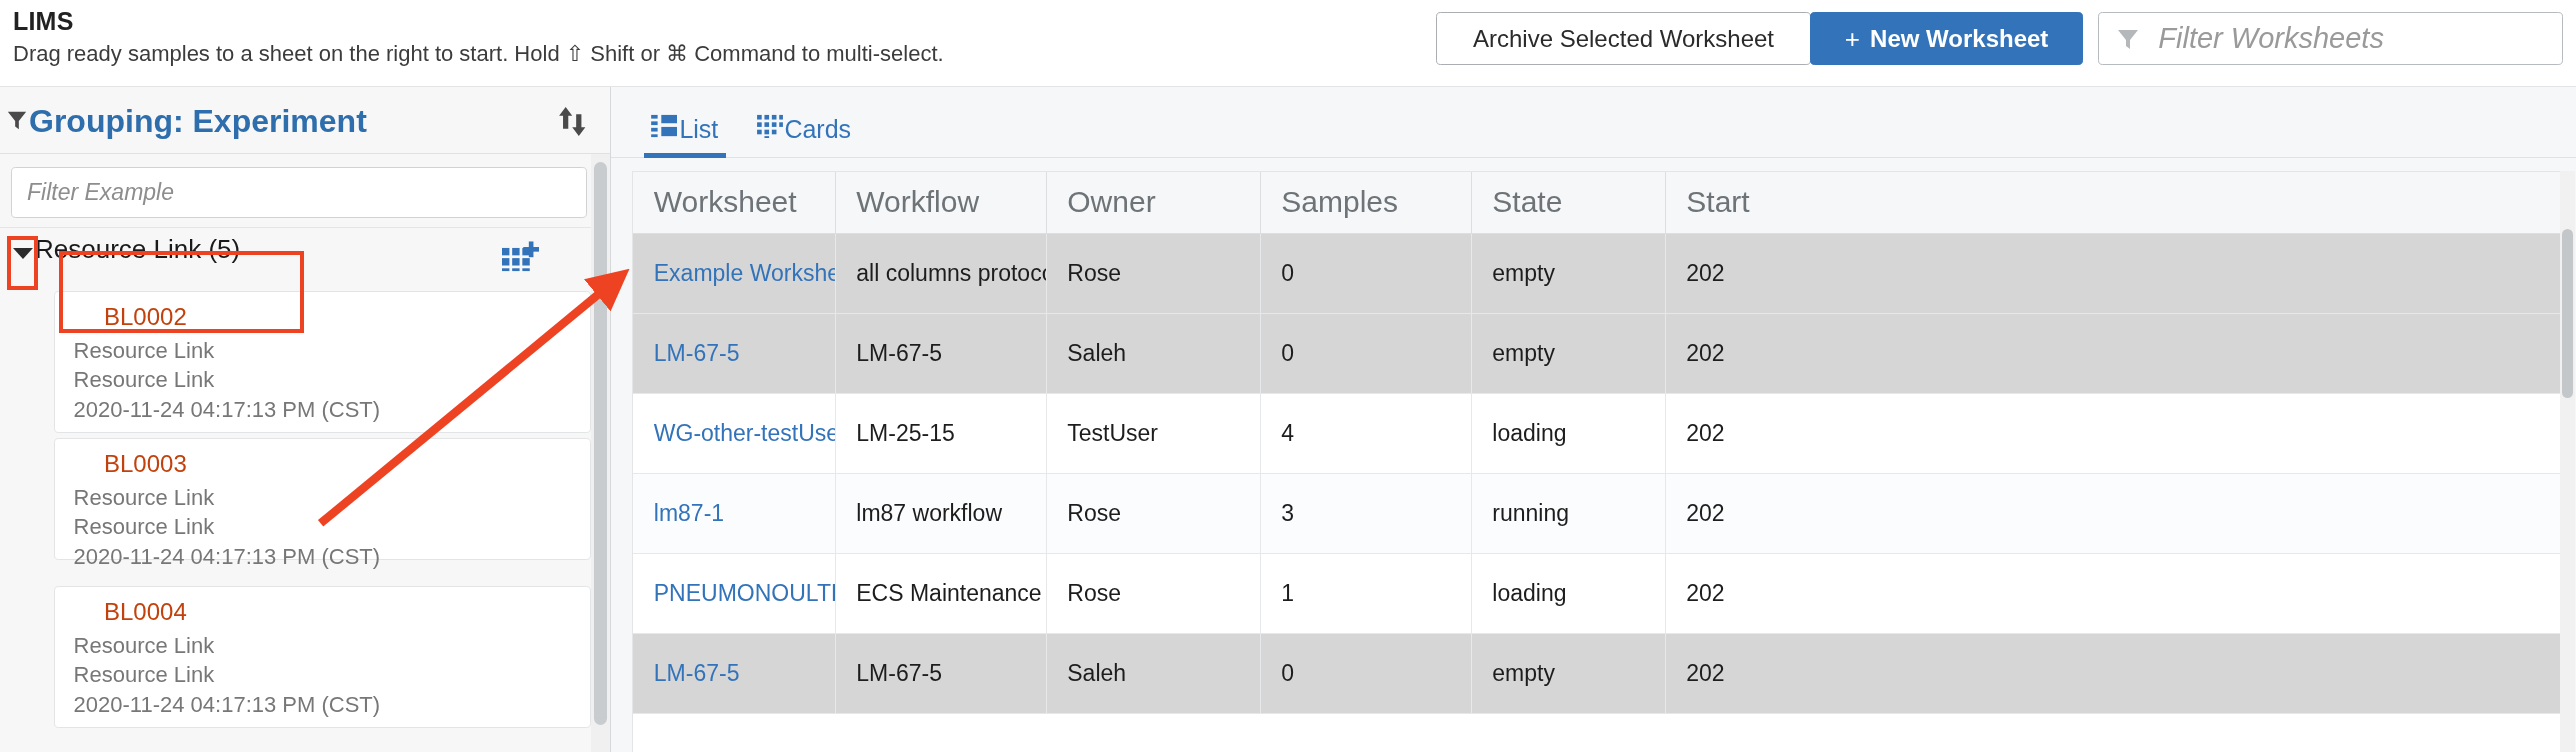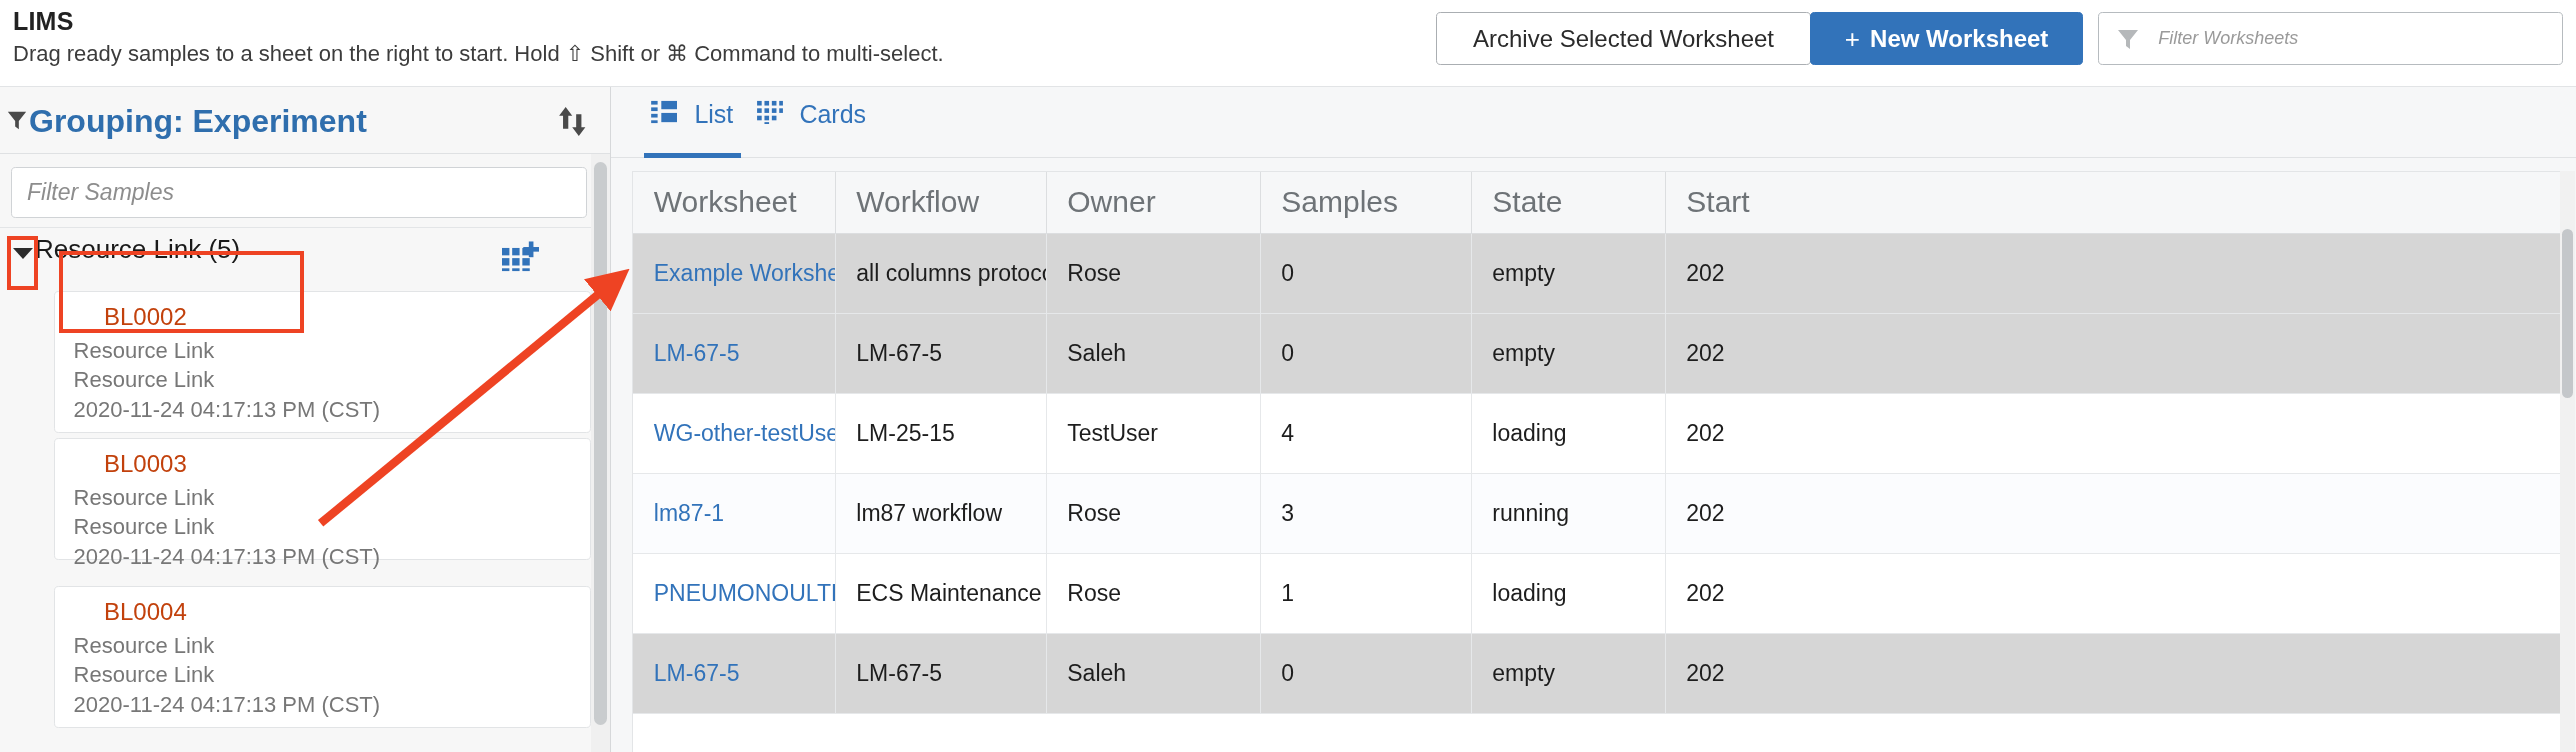--- a/index.html
+++ b/index.html
@@ -48,21 +48,21 @@
   .btn-new .plus { font-size: 26px; font-weight: normal; line-height: 1; }
   .filter-ws {
     position: absolute; left: 2098px; top: 12px;
     width: 465px; height: 53px;
     background: #ffffff; border: 1.9px solid #b6bbbf; border-radius: 4.6px;
     display: flex; align-items: center;
   }
   .filter-ws .funnel { margin-left: 16.7px; display:flex; }
   .filter-ws .ph {
     margin-left: 18.6px;
-    font-size: 18px; font-style: italic; color: #9a9a9a;
+    font-size: 29px; font-style: italic; color: #9a9a9a;
     font-family: "Liberation Sans", sans-serif;
   }
 
   
   .leftpanel {
     position: absolute; left: 0; top: 87px;
     width: 611px; height: 665px;
     background: #f7f7f7;
     border-right: 1.9px solid #d6d8da;
   }
@@ -150,21 +150,21 @@
     background: #f6f7f8;
   }
   .tabbar {
     position: absolute; left: 0; top: 0;
     width: 1965px; height: 71px;
     background: #f6f7f8;
     border-bottom: 1.9px solid #e0e2e4;
   }
   .tab {
     position: absolute; top: 13px; height: 58px;
-    display: flex; align-items: flex-start; gap: 15px;
+    display: flex; align-items: center; gap: 0;
     font-size: 25px; color: #3273ba; cursor: pointer;
     padding: 0 7.4px;
   }
   .tab.t-list { left: 33px; }
   .tab.t-cards { left: 138px; }
   .tab.active::after {
     content: ""; position: absolute; left: 0; right: 0; bottom: 0;
     height: 4.6px; background: #3273ba;
   }
 
@@ -254,21 +254,21 @@
       <svg width="35" height="35" viewBox="0 0 24 24">
         <polygon points="8,2 12.5,8 9.8,8 9.8,17 6.2,17 6.2,8 3.5,8" fill="#4a4a4a"></polygon>
         <polygon points="17,22 12.5,16 15.2,16 15.2,7 18.8,7 18.8,16 21.5,16" fill="#4a4a4a"></polygon>
       </svg>
     </div>
   </div>
 
   <div class="samplelist">
 
     <div class="filter-samples">
-      <span class="ph">Filter Samples</span>
+      <span class="ph">Filter Example</span>
     </div>
 
     <div class="grouprow">
       <div class="caret"></div>
       <div class="group-title">Resource Link (5)</div>
       <div class="gridplus">
         <svg width="41" height="37" viewBox="0 0 44 40">
           <rect x="2" y="14" width="8" height="8" fill="#3273ba"></rect>
           <rect x="13" y="14" width="8" height="8" fill="#3273ba"></rect>
           <rect x="24" y="14" width="8" height="8" fill="#3273ba"></rect>

